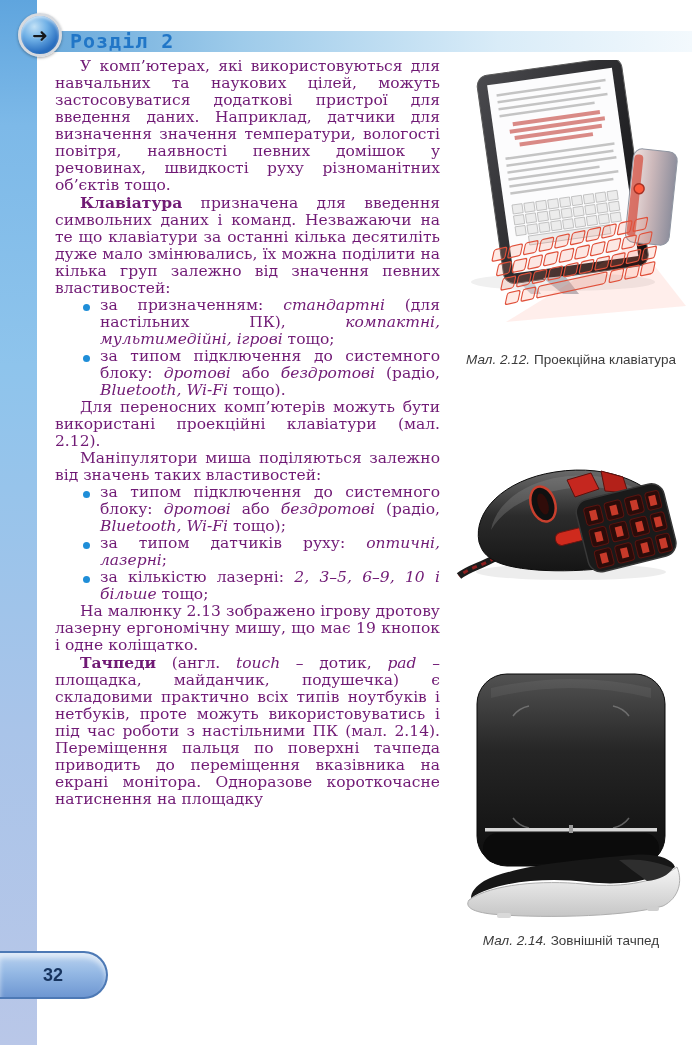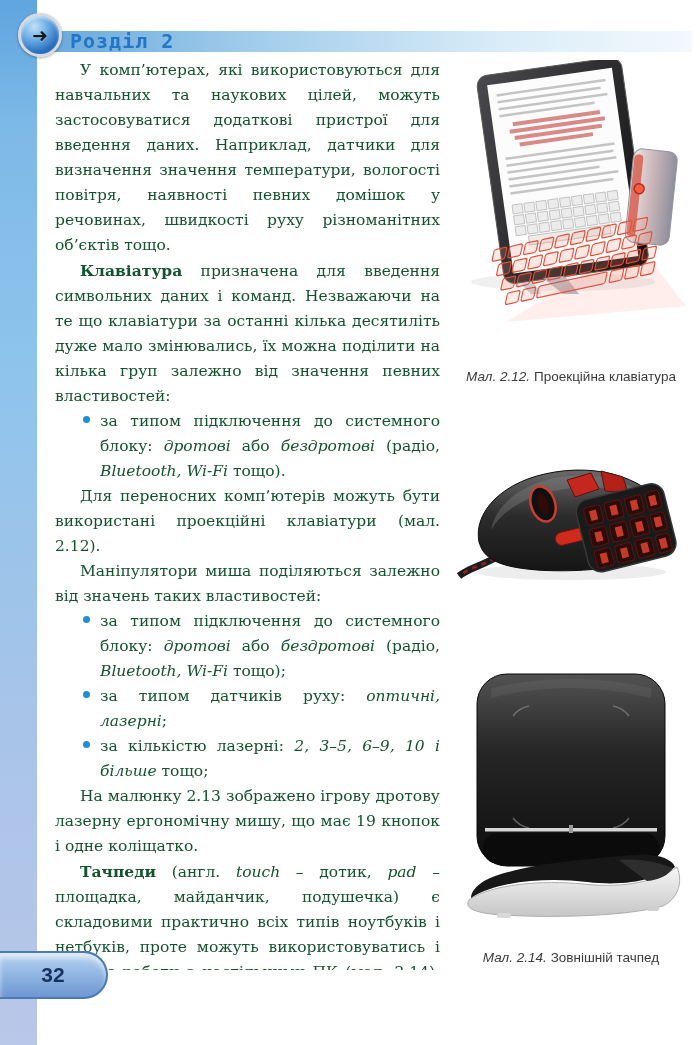--- a/index.html
+++ b/index.html
@@ -15,63 +15,64 @@
                  font-family:"DejaVu Sans Mono",monospace;font-weight:bold;
                  font-size:20px;letter-spacing:1px;color:#2176c7;}
   .chapter-icon{position:absolute;left:18px;top:13px;width:38px;height:38px;border-radius:50%;
                 background:radial-gradient(circle at 35% 28%,#c2e1f6 0%,#6fb0e6 35%,#2a6fc0 70%,#1a589e 100%);
                 border:3px solid #d7dadf;box-shadow:0 1px 3px rgba(0,0,0,.35), inset 0 2px 3px rgba(255,255,255,.6);
                 display:flex;align-items:center;justify-content:center;}
   .chapter-icon span{font-family:"DejaVu Sans",sans-serif;font-size:19px;line-height:1;color:#15181c;
                      text-shadow:0 1px 0 rgba(255,255,255,.25);}
   
   .text-column{position:absolute;left:55px;top:58px;width:385px;height:912px;overflow:hidden;
-               font-size:15.5px;line-height:25px;color:#14532d;text-align:justify;}
+               font-size:15.5px;line-height:17px;color:#701a75;text-align:justify;}
   .para{margin:0;text-indent:25px;}
   ul.bullets{margin:0;padding:0 0 0 45px;list-style:none;}
   ul.bullets li{position:relative;margin:0;}
   ul.bullets li::before{content:"";position:absolute;left:-17px;top:7px;width:7px;height:7px;
                         border-radius:50%;background:#1f8ed8;}
   .seg-n{font-style:normal;}
   .seg-i{font-style:italic;}
   .seg-b{font-weight:bold;}
   .seg-bi{font-weight:bold;}
   
   .figure{position:absolute;left:450px;width:242px;text-align:center;}
   .fig-img{display:block;margin:0 auto;}
   .fig-caption{font-family:"Liberation Sans","DejaVu Sans",sans-serif;font-size:13.5px;
-               line-height:17px;color:#3c3c3c;margin-top:23px;}
+               line-height:17px;color:#3c3c3c;margin-top:6px;}
   .cap-i{font-style:italic;margin-right:4px;}
   #fig1{top:60px;} #fig2{top:450px;} #fig3{top:668px;}
   
   .page-tab{position:absolute;left:0;top:951px;width:106px;height:44px;
             background:linear-gradient(180deg,#bcd4f0 0%,#94b8e4 45%,#6e97d2 100%);
             border:2px solid #4d79b5;border-left:none;border-radius:0 24px 24px 0;
             box-shadow:inset 0 5px 5px rgba(255,255,255,.55);
             display:flex;align-items:center;justify-content:center;}
   .page-tab span{font-family:"Liberation Sans","DejaVu Sans",sans-serif;font-weight:bold;
-                 font-size:21px;color:#16335e;}
+                 font-size:18px;color:#16335e;}
 </style>
 </head>
 <body>
 
 <div class="page">
 
   <div class="stripe"></div>
 
   <div class="header-bar"></div>
   <div class="chapter-icon">
     <span>➜</span>
   </div>
   <div class="chapter-title">Розділ 2</div>
 
   <div class="text-column">
     <p class="para"><span class="seg-n">У комп’ютерах, які використовуються для навчальних та наукових цілей, можуть застосовуватися додаткові пристрої для введення даних. Наприклад, датчики для визначення значення температури, вологості повітря, наявності певних домішок у речовинах, швидкості руху різноманітних об’єктів тощо.</span></p>
     <p class="para"><span class="seg-bi">Клавіатура</span><span class="seg-n"> призначена для введення символьних даних і команд. Незважаючи на те що клавіатури за останні кілька десятиліть дуже мало змінювались, їх можна поділити на кілька груп залежно від значення певних властивостей:</span></p>
     <ul class="bullets">
+      <li><span class="seg-n">за призначенням: </span><span class="seg-i">стандартні</span><span class="seg-n"> (для настільних ПК), </span><span class="seg-i">компактні, мультимедійні, ігрові</span><span class="seg-n"> тощо;</span></li>
       <li><span class="seg-n">за типом підключення до системного блоку: </span><span class="seg-i">дротові</span><span class="seg-n"> або </span><span class="seg-i">бездротові</span><span class="seg-n"> (радіо, </span><span class="seg-i">Bluetooth, Wi-Fi</span><span class="seg-n"> тощо).</span></li>
     </ul>
     <p class="para"><span class="seg-n">Для переносних комп’ютерів можуть бути використані проекційні клавіатури (мал. 2.12).</span></p>
     <p class="para"><span class="seg-n">Маніпулятори миша поділяються залежно від значень таких властивостей:</span></p>
     <ul class="bullets">
       <li><span class="seg-n">за типом підключення до системного блоку: </span><span class="seg-i">дротові</span><span class="seg-n"> або </span><span class="seg-i">бездротові</span><span class="seg-n"> (радіо, </span><span class="seg-i">Bluetooth, Wi-Fi</span><span class="seg-n"> тощо);</span></li>
       <li><span class="seg-n">за типом датчиків руху: </span><span class="seg-i">оптичні, лазерні</span><span class="seg-n">;</span></li>
       <li><span class="seg-n">за кількістю лазерні: </span><span class="seg-i">2, 3–5, 6–9, 10 і більше</span><span class="seg-n"> тощо;</span></li>
     </ul>
     <p class="para"><span class="seg-n">На малюнку 2.13 зображено ігрову дротову лазерну ергономічну мишу, що має 19 кнопок і одне коліщатко.</span></p>

